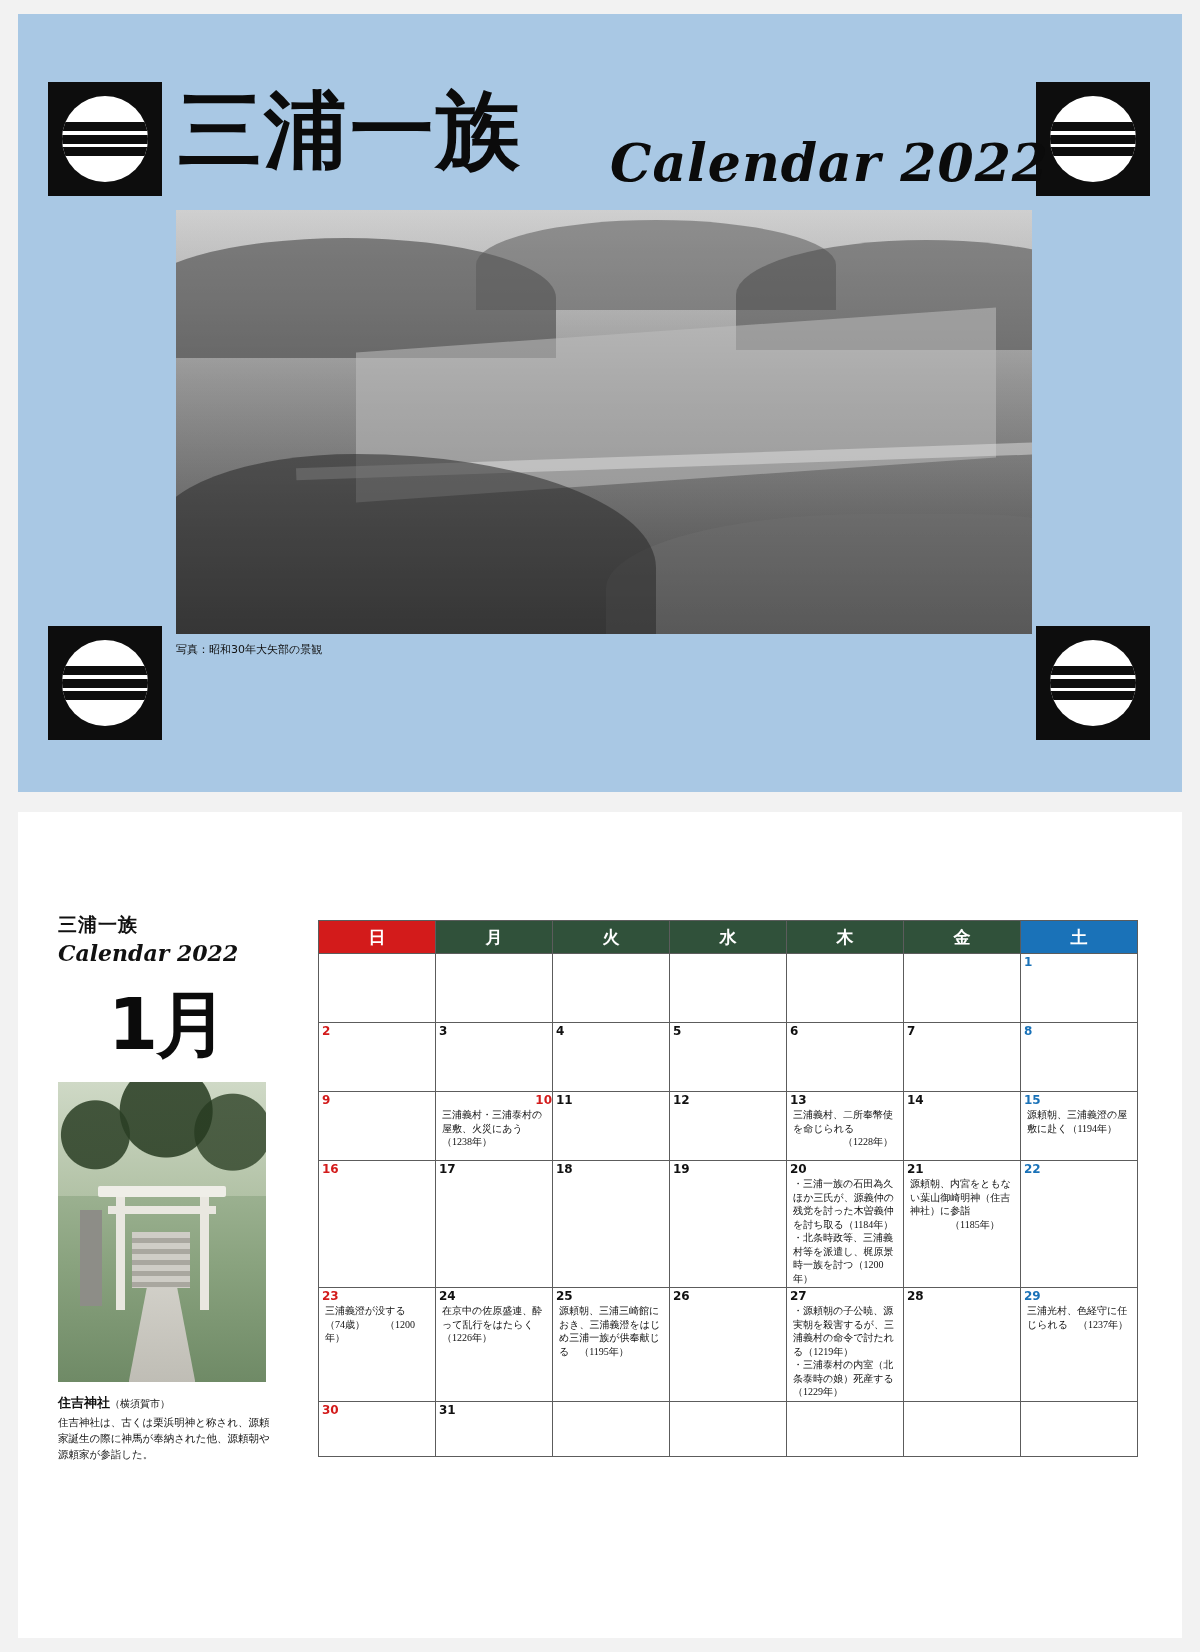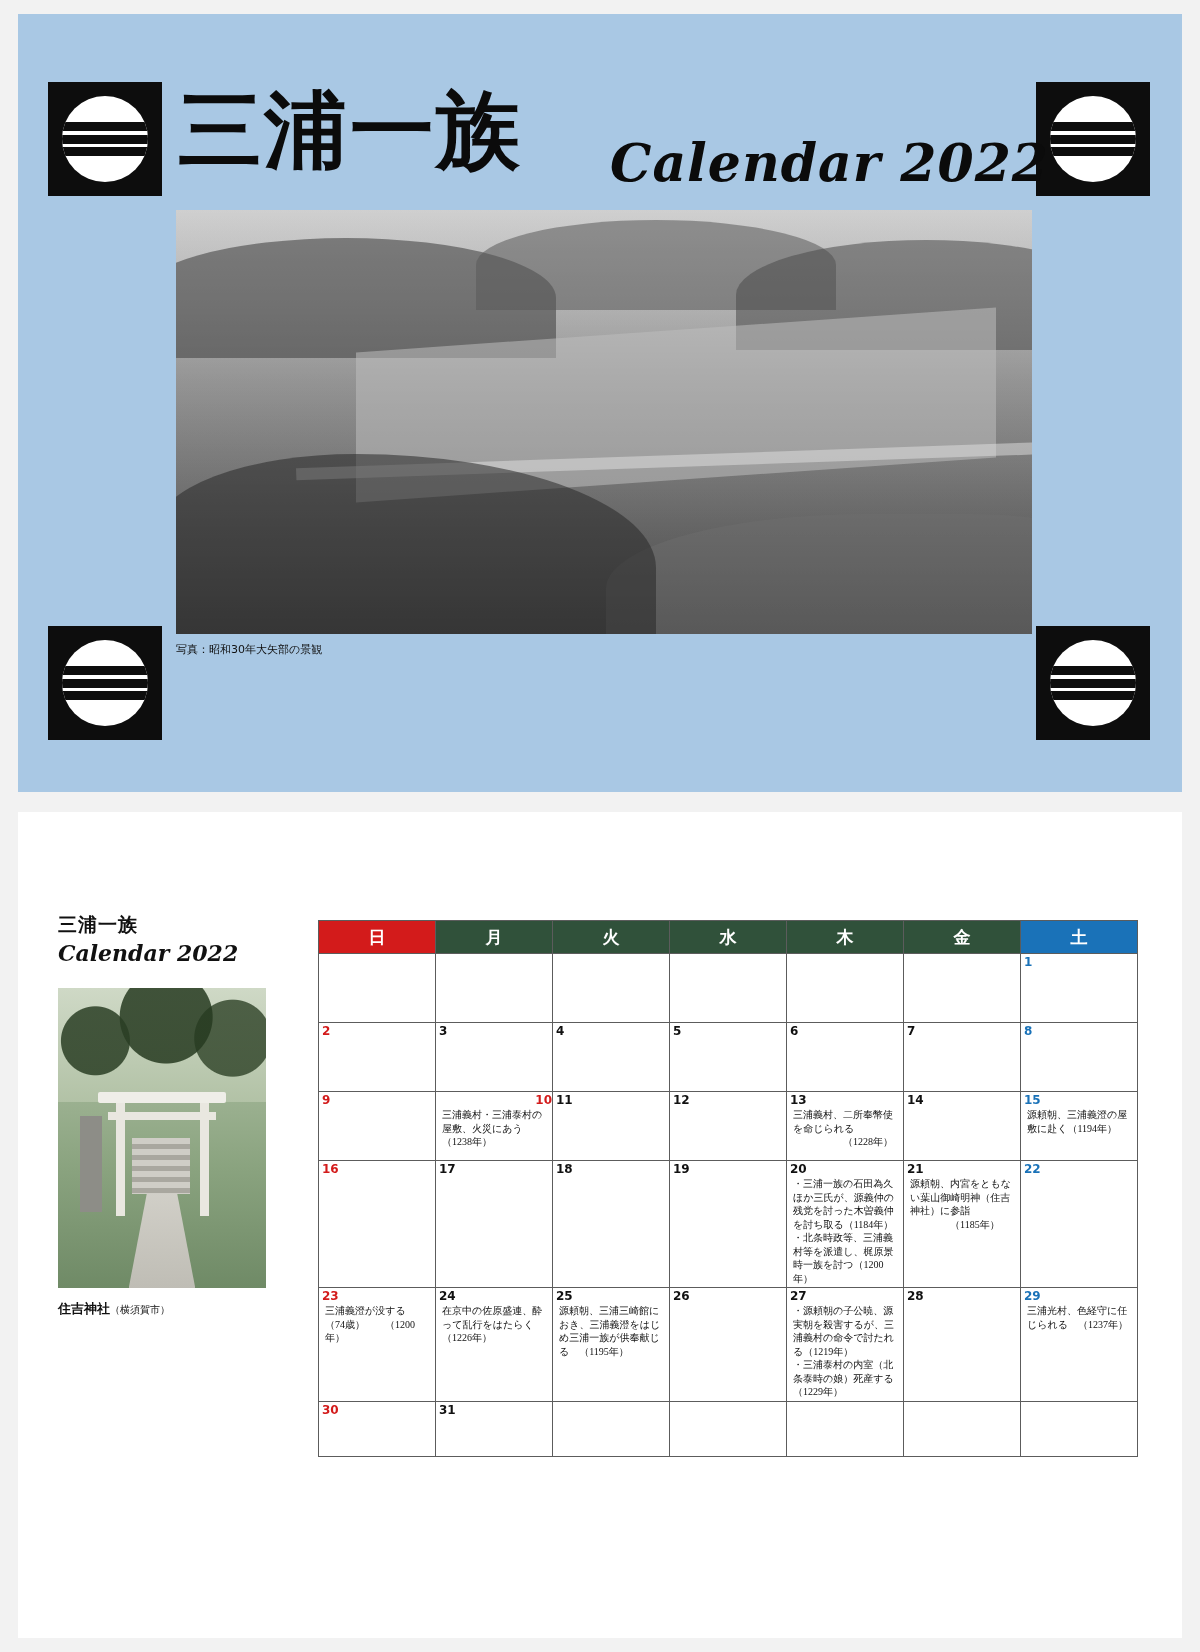--- a/index.html
+++ b/index.html
@@ -361,36 +361,38 @@
     <div class="photo-caption">
       <div>写真：昭和30年大矢部の景観</div>
     </div>
   </div>
 
   <div class="sheet">
 
     <div class="left-col">
       <div class="brand-jp">三浦一族</div>
       <div class="brand-en">Calendar 2022</div>
+      <div class="month-big">1月</div>
 
       <div class="shrine-photo">
         <div class="sky"></div>
         <div class="trees"></div>
         <div class="path"></div>
         <div class="stone"></div>
         <div class="steps"></div>
         <div class="torii-post l"></div>
         <div class="torii-post r"></div>
         <div class="torii-top"></div>
         <div class="torii-top2"></div>
       </div>
 
       <div class="shrine-title">
         <span>住吉神社</span><span class="sub">（横須賀市）</span>
       </div>
+      <div class="shrine-desc">住吉神社は、古くは栗浜明神と称され、源頼家誕生の際に神馬が奉納された他、源頼朝や源頼家が参詣した。</div>
     </div>
 
     <table class="cal">
       <thead>
         <tr>
           <th class="sun">日</th>
           <th class="wd">月</th>
           <th class="wd">火</th>
           <th class="wd">水</th>
           <th class="wd">木</th>

